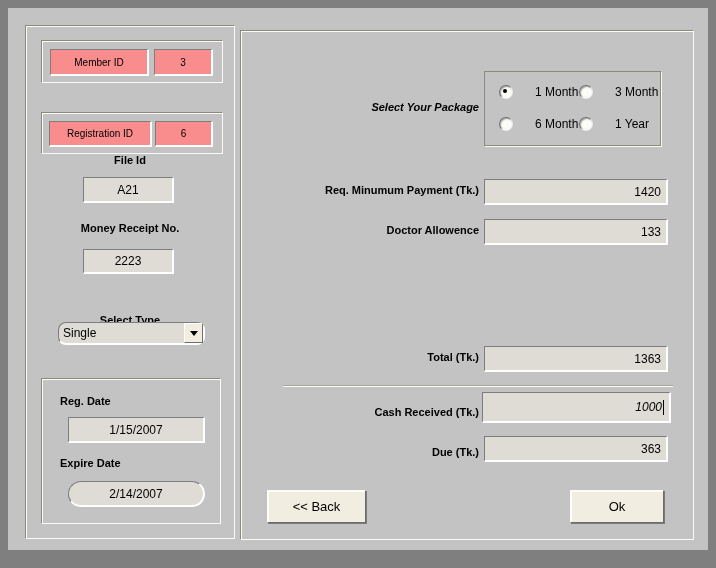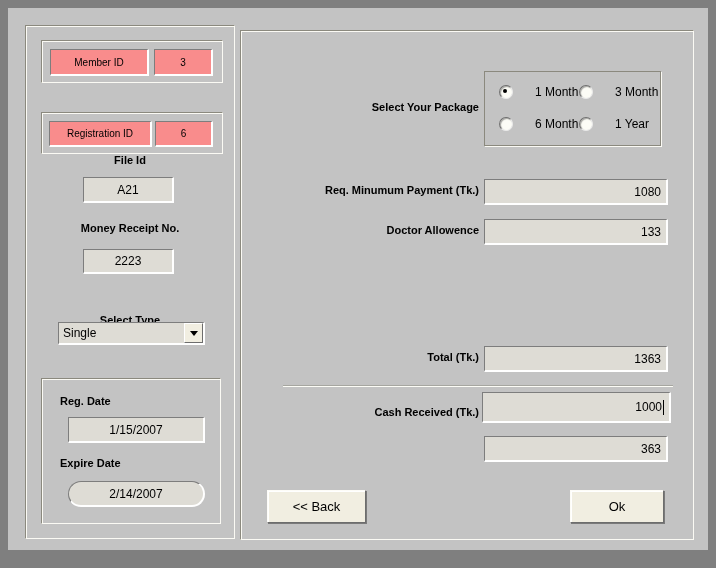--- a/index.html
+++ b/index.html
@@ -51,20 +51,21 @@
     background: var(--button-bg, #f1eee1);
     border:1px solid; border-color:#fdfcf7 #6d6d6d #6d6d6d #fdfcf7;
     box-shadow: 1px 1px 0 #7a7a7a, inset 1px 1px 0 #ffffff;
     font-size:13px; cursor:default;
   }
   .combo {
     position:absolute; display:flex; align-items:stretch;
     background: var(--field-bg, #dedcd5);
     border-style:solid; border-width:1px 2px 2px 1px;
     border-color:#7d7d7d #ffffff #ffffff #7d7d7d;
+    border-radius:8px;
   }
   .combo-text { flex:1; display:flex; align-items:center; padding-left:4px; font-size:12px; }
   .combo-btn {
     width:17px; display:flex; align-items:center; justify-content:center;
     background: var(--button-bg, #f1eee1);
     border:1px solid; border-color:#ffffff #6d6d6d #6d6d6d #ffffff;
   }
   .arr-down { width:0; height:0; border-left:4px solid transparent; border-right:4px solid transparent; border-top:5px solid #000; }
   .radio-group {
     position:absolute;
@@ -139,21 +140,21 @@
       </div>
       <div class="lbl-l" style="left:18px; top:78px;">Expire Date</div>
       <div class="fieldbox sunken center" style="left:26px; top:102px; width:134px; height:23px;border-radius:13px;">
         <span>2/14/2007</span>
       </div>
     </div>
   </div>
 
   <div class="frame3d" style="left:232px; top:22px; width:452px; height:508px;">
 
-    <div class="r-lbl" style="top:70px;">Select Your Package</div>
+    <div class="r-lbl" style="top:70px;font-style:italic;">Select Your Package</div>
     <div class="radio-group" style="left:243px; top:40px; width:175px; height:73px;">
       <div class="radio-item selected" style="left:14px; top:13px;">
         <span class="radio"></span>
         <span>1 Month</span>
       </div>
       <div class="radio-item" style="left:94px; top:13px;">
         <span class="radio"></span>
         <span>3 Month</span>
       </div>
       <div class="radio-item" style="left:14px; top:45px;">
@@ -161,41 +162,42 @@
         <span>6 Month</span>
       </div>
       <div class="radio-item" style="left:94px; top:45px;">
         <span class="radio"></span>
         <span>1 Year</span>
       </div>
     </div>
 
     <div class="r-lbl" style="top:153px;">Req. Minumum Payment (Tk.)</div>
     <div class="fieldbox sunken right" style="left:243px; top:148px; width:176px; height:23px;">
-      <span>1080</span>
+      <span>1420</span>
     </div>
 
     <div class="r-lbl" style="top:193px;">Doctor Allowence</div>
     <div class="fieldbox sunken right" style="left:243px; top:188px; width:176px; height:23px;">
       <span>133</span>
     </div>
 
     <div class="r-lbl" style="top:320px;">Total (Tk.)</div>
     <div class="fieldbox sunken right" style="left:243px; top:315px; width:176px; height:23px;">
       <span>1363</span>
     </div>
 
     <div class="divider" style="left:42px; top:354px; width:390px;"></div>
 
     <div class="r-lbl" style="top:375px;">Cash Received (Tk.)</div>
-    <div class="fieldbox sunken right" style="left:241px; top:361px; width:181px; height:28px;">
+    <div class="fieldbox sunken right" style="left:241px; top:361px; width:181px; height:28px;font-style:italic;">
       <span>1000</span>
       <span class="caret"></span>
     </div>
 
+    <div class="r-lbl" style="top:415px;">Due (Tk.)</div>
     <div class="fieldbox sunken right" style="left:243px; top:405px; width:176px; height:23px;">
       <span>363</span>
     </div>
 
     <div class="btn" style="left:329px; top:459px; width:92px; height:31px;">
       <span>Ok</span>
     </div>
     <div class="btn" style="left:26px; top:459px; width:97px; height:31px;">
       <span>&lt;&lt; Back</span>
     </div>

